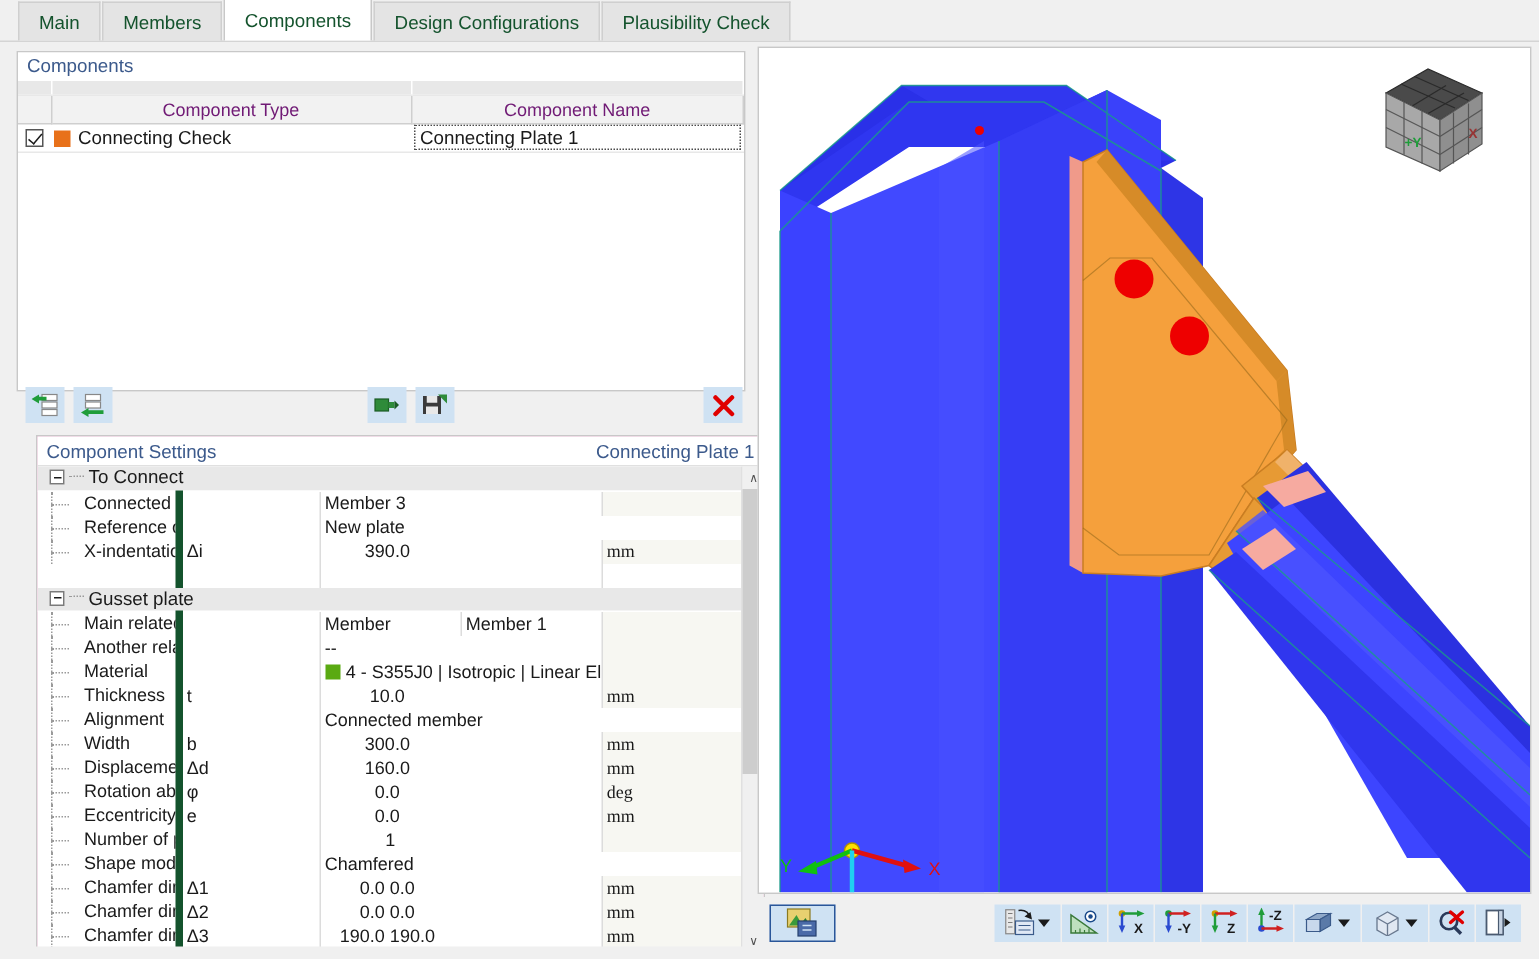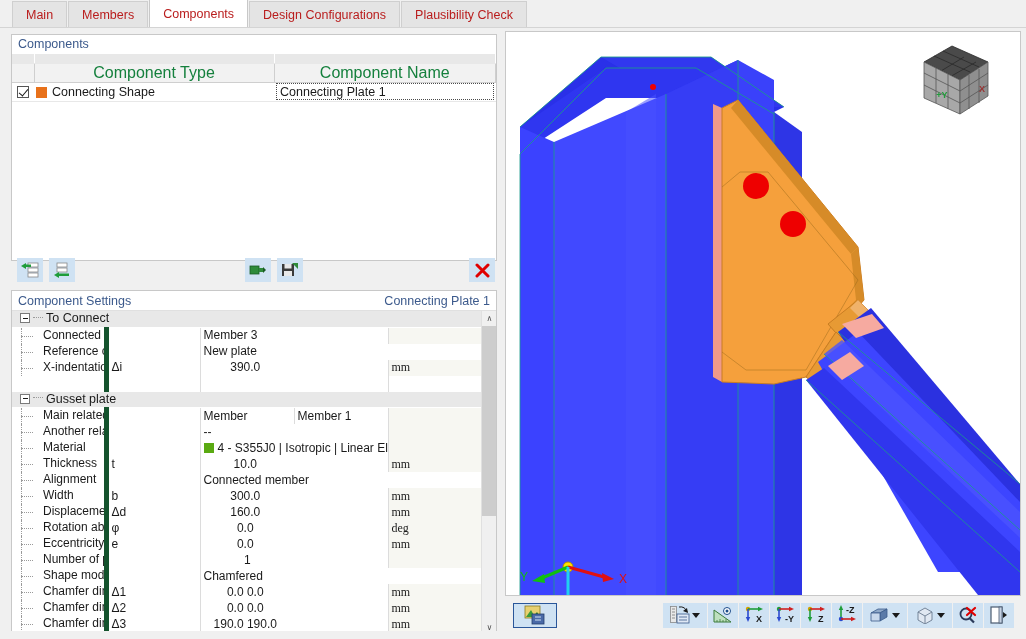--- a/index.html
+++ b/index.html
@@ -26,21 +26,21 @@
     border-bottom: 1px solid #d4d4d4;
     display: flex;
     align-items: flex-end;
     padding-left: 12px;
   }
   .tab {
     height: 26px;
     padding: 12px 13px;
     display: flex; align-items: center;
     font-size: 12.5px;
-    color: #b91c1c;
+    color: #14532d;
     background: #e4e4e4;
     border: 1px solid #cfcfcf;
     border-bottom: none;
     margin-right: 1px;
     cursor: default;
     white-space: nowrap;
   }
   .tab.active {
     background: #ffffff;
     height: 28px;
@@ -72,23 +72,23 @@
   }
   .comp-table { width: 100%; border-collapse: collapse; }
   .comp-table .spacer-row td {
     height: 9px;
     background: #e8e8e8;
     border-right: 1px solid #ffffff;
     padding: 0;
   }
   .comp-table th {
     height: 19px;
-    font-size: 16px;
+    font-size: 12px;
     font-weight: normal;
-    color: #15803d;
+    color: #701a75;
     background: #f2f2f2;
     border-top: 1px solid #cfcfcf;
     border-bottom: 1px solid #cfcfcf;
     border-right: 1px solid #cfcfcf;
     padding: 0;
   }
   .comp-table td {
     height: 19px;
     font-size: 12.5px;
     padding: 0 2px;
@@ -138,21 +138,21 @@
     position: absolute;
     width: 26px; height: 24px;
     background: #cfe2f3;
     border: 1px solid transparent;
     display: flex; align-items: center; justify-content: center;
     cursor: default;
   }
 
   
   .set-group {
-    position: absolute; left: 11px; top: 262px;
+    position: absolute; left: 24px; top: 262px;
     width: 486px; height: 345px;
     background: #f9a8d4;
     border: 1px solid #c8c8c8;
   }
   .set-header {
     height: 19px;
     display: flex;
     justify-content: space-between;
     align-items: center;
     padding: 0 6px;
@@ -361,21 +361,21 @@
         <tr>
           <th class="col-check"></th>
           <th class="col-type">Component Type</th>
           <th>Component Name</th>
         </tr>
         <tr>
           <td class="col-check" style="text-align:center">
             <span class="chk"></span>
           </td>
           <td class="col-type">
-            <span class="swatch-orange"></span><span>Connecting Shape</span>
+            <span class="swatch-orange"></span><span>Connecting Check</span>
           </td>
           <td>
             <div class="name-cell">Connecting Plate 1</div>
           </td>
         </tr>
       </tbody>
         </table>
     </div>
 
     <div class="comp-toolbar">

